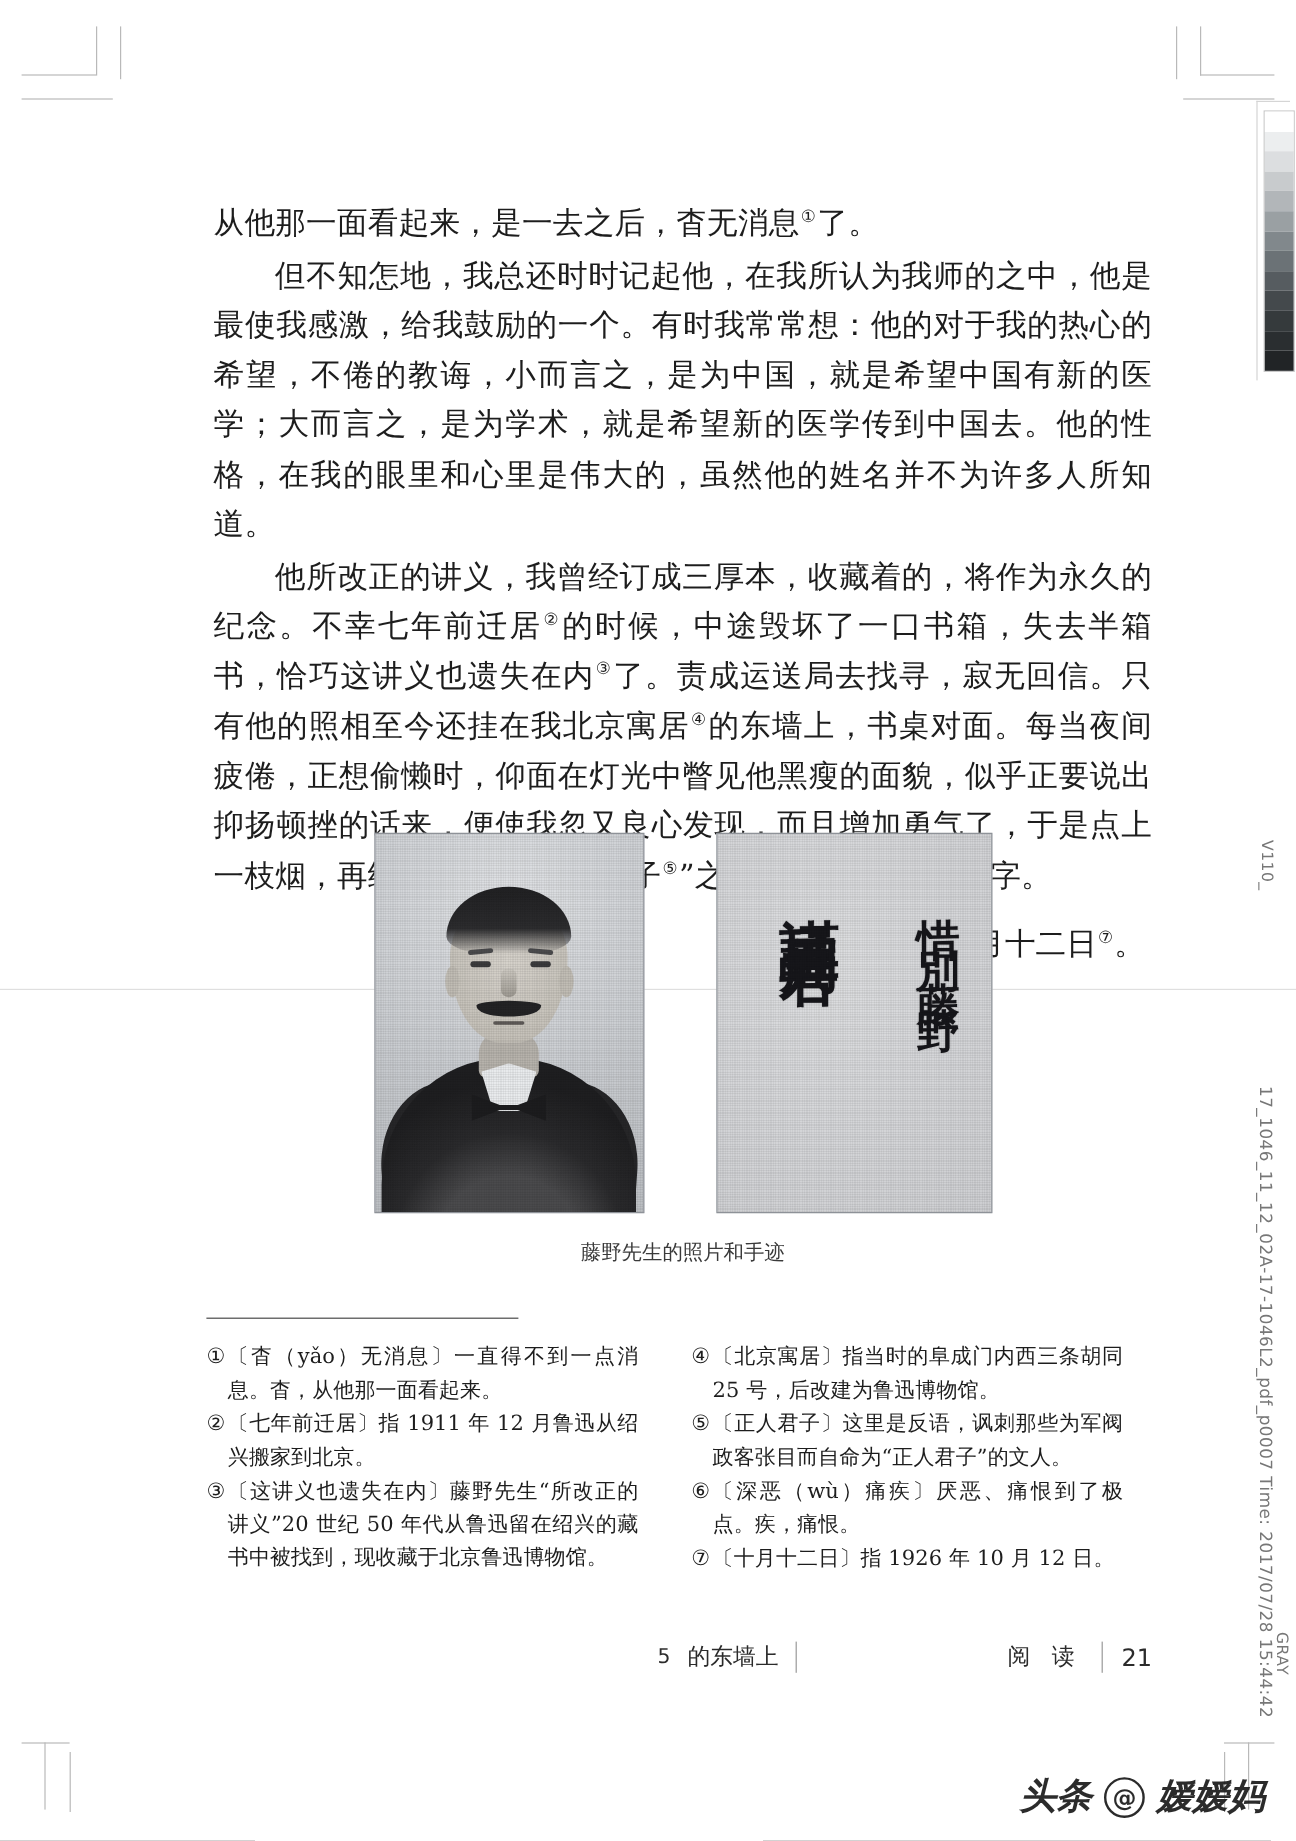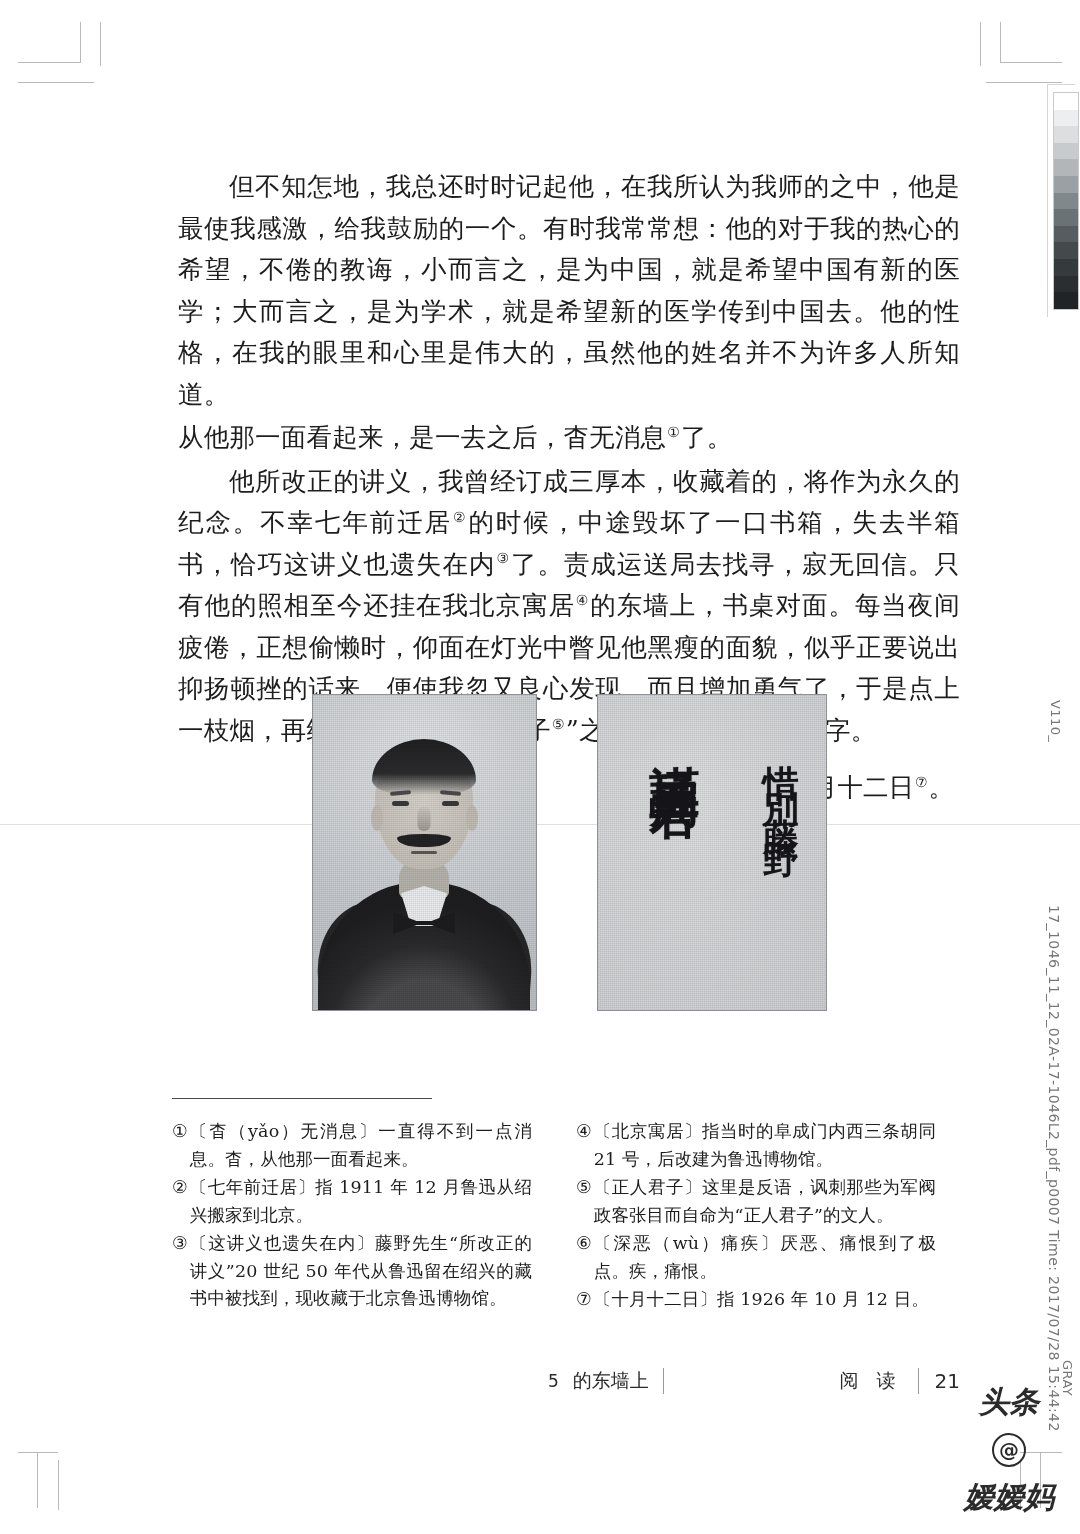--- a/index.html
+++ b/index.html
@@ -360,21 +360,20 @@
     bottom: 16px;
     display: flex;
     align-items: center;
     gap: 10px;
     font-family: "DejaVu Sans", "Liberation Sans", sans-serif;
     font-size: 30px;
     font-weight: 700;
     font-style: italic;
     color: #1a1a1a;
     opacity: .92;
-    flex-direction: column;
   }
   .wm-at {
     display: inline-flex;
     align-items: center; justify-content: center;
     width: 30px; height: 30px;
     border: 2.5px solid #1a1a1a;
     border-radius: 50%;
     font-size: 20px;
     font-style: normal;
   }
@@ -420,23 +419,23 @@
     <i style="background:#2a2e30"></i>
     <i style="background:#212426"></i>
   </div>
 
   <div class="vslug vslug-v110">V110_</div>
   <div class="vslug vslug-job">17_1046_11_12_02A-17-1046L2_pdf_p0007 Time: 2017/07/28 15:44:42</div>
   <div class="vslug vslug-gray">GRAY</div>
 
   <div class="body-col">
 
+    <p class="bodytext"><span>从他那一面看起来，是一去之后，杳无消息</span><sup class="fn">①</sup><span>了。</span></p>
+
     <p class="bodytext indent">但不知怎地，我总还时时记起他，在我所认为我师的之中，他是最使我感激，给我鼓励的一个。有时我常常想：他的对于我的热心的希望，不倦的教诲，小而言之，是为中国，就是希望中国有新的医学；大而言之，是为学术，就是希望新的医学传到中国去。他的性格，在我的眼里和心里是伟大的，虽然他的姓名并不为许多人所知道。</p>
-
-    <p class="bodytext"><span>从他那一面看起来，是一去之后，杳无消息</span><sup class="fn">①</sup><span>了。</span></p>
 
     <p class="bodytext indent"><span>他所改正的讲义，我曾经订成三厚本，收藏着的，将作为永久的纪念。不幸七年前迁居</span><sup class="fn">②</sup><span>的时候，中途毁坏了一口书箱，失去半箱书，恰巧这讲义也遗失在内</span><sup class="fn">③</sup><span>了。责成运送局去找寻，寂无回信。只有他的照相至今还挂在我北京寓居</span><sup class="fn">④</sup><span>的东墙上，书桌对面。每当夜间疲倦，正想偷懒时，仰面在灯光中瞥见他黑瘦的面貌，似乎正要说出抑扬顿挫的话来，便使我忽又良心发现，而且增加勇气了，于是点上一枝烟，再继续写些为“正人君子</span><sup class="fn">⑤</sup><span>”之流所深恶痛疾</span><sup class="fn">⑥</sup><span>的文字。</span></p>
 
     <p class="dateline"><span>十月十二日</span><sup class="fn">⑦</sup><span>。</span></p>
   </div>
 
   <div class="figure-row">
 
     <div class="fig fig-photo">
       <div class="ph-bg"></div>
@@ -461,20 +460,21 @@
     </div>
 
     <div class="fig fig-calli">
       <div class="calli-bg"></div>
       <div class="calli-col calli-main">謹呈周君</div>
       <div class="calli-col calli-side">惜別藤野</div>
       <div class="grain"></div>
     </div>
   </div>
 
+  <div class="fig-caption">藤野先生的照片和手迹</div>
 
   <div class="fn-rule"></div>
 
   <div class="fn-wrap">
 
     <div class="fn-col">
       <div class="fn-item">
         <span class="fn-num">①</span>
         <span class="fn-txt">〔杳（yǎo）无消息〕一直得不到一点消息。杳，从他那一面看起来。</span>
       </div>
@@ -484,21 +484,21 @@
       </div>
       <div class="fn-item">
         <span class="fn-num">③</span>
         <span class="fn-txt">〔这讲义也遗失在内〕藤野先生“所改正的讲义”20 世纪 50 年代从鲁迅留在绍兴的藏书中被找到，现收藏于北京鲁迅博物馆。</span>
       </div>
     </div>
 
     <div class="fn-col">
       <div class="fn-item">
         <span class="fn-num">④</span>
-        <span class="fn-txt">〔北京寓居〕指当时的阜成门内西三条胡同 21 号，后改建为鲁迅博物馆。</span>
+        <span class="fn-txt">〔北京寓居〕指当时的阜成门内西三条胡同 25 号，后改建为鲁迅博物馆。</span>
       </div>
       <div class="fn-item">
         <span class="fn-num">⑤</span>
         <span class="fn-txt">〔正人君子〕这里是反语，讽刺那些为军阀政客张目而自命为“正人君子”的文人。</span>
       </div>
       <div class="fn-item">
         <span class="fn-num">⑥</span>
         <span class="fn-txt">〔深恶（wù）痛疾〕厌恶、痛恨到了极点。疾，痛恨。</span>
       </div>
       <div class="fn-item">

